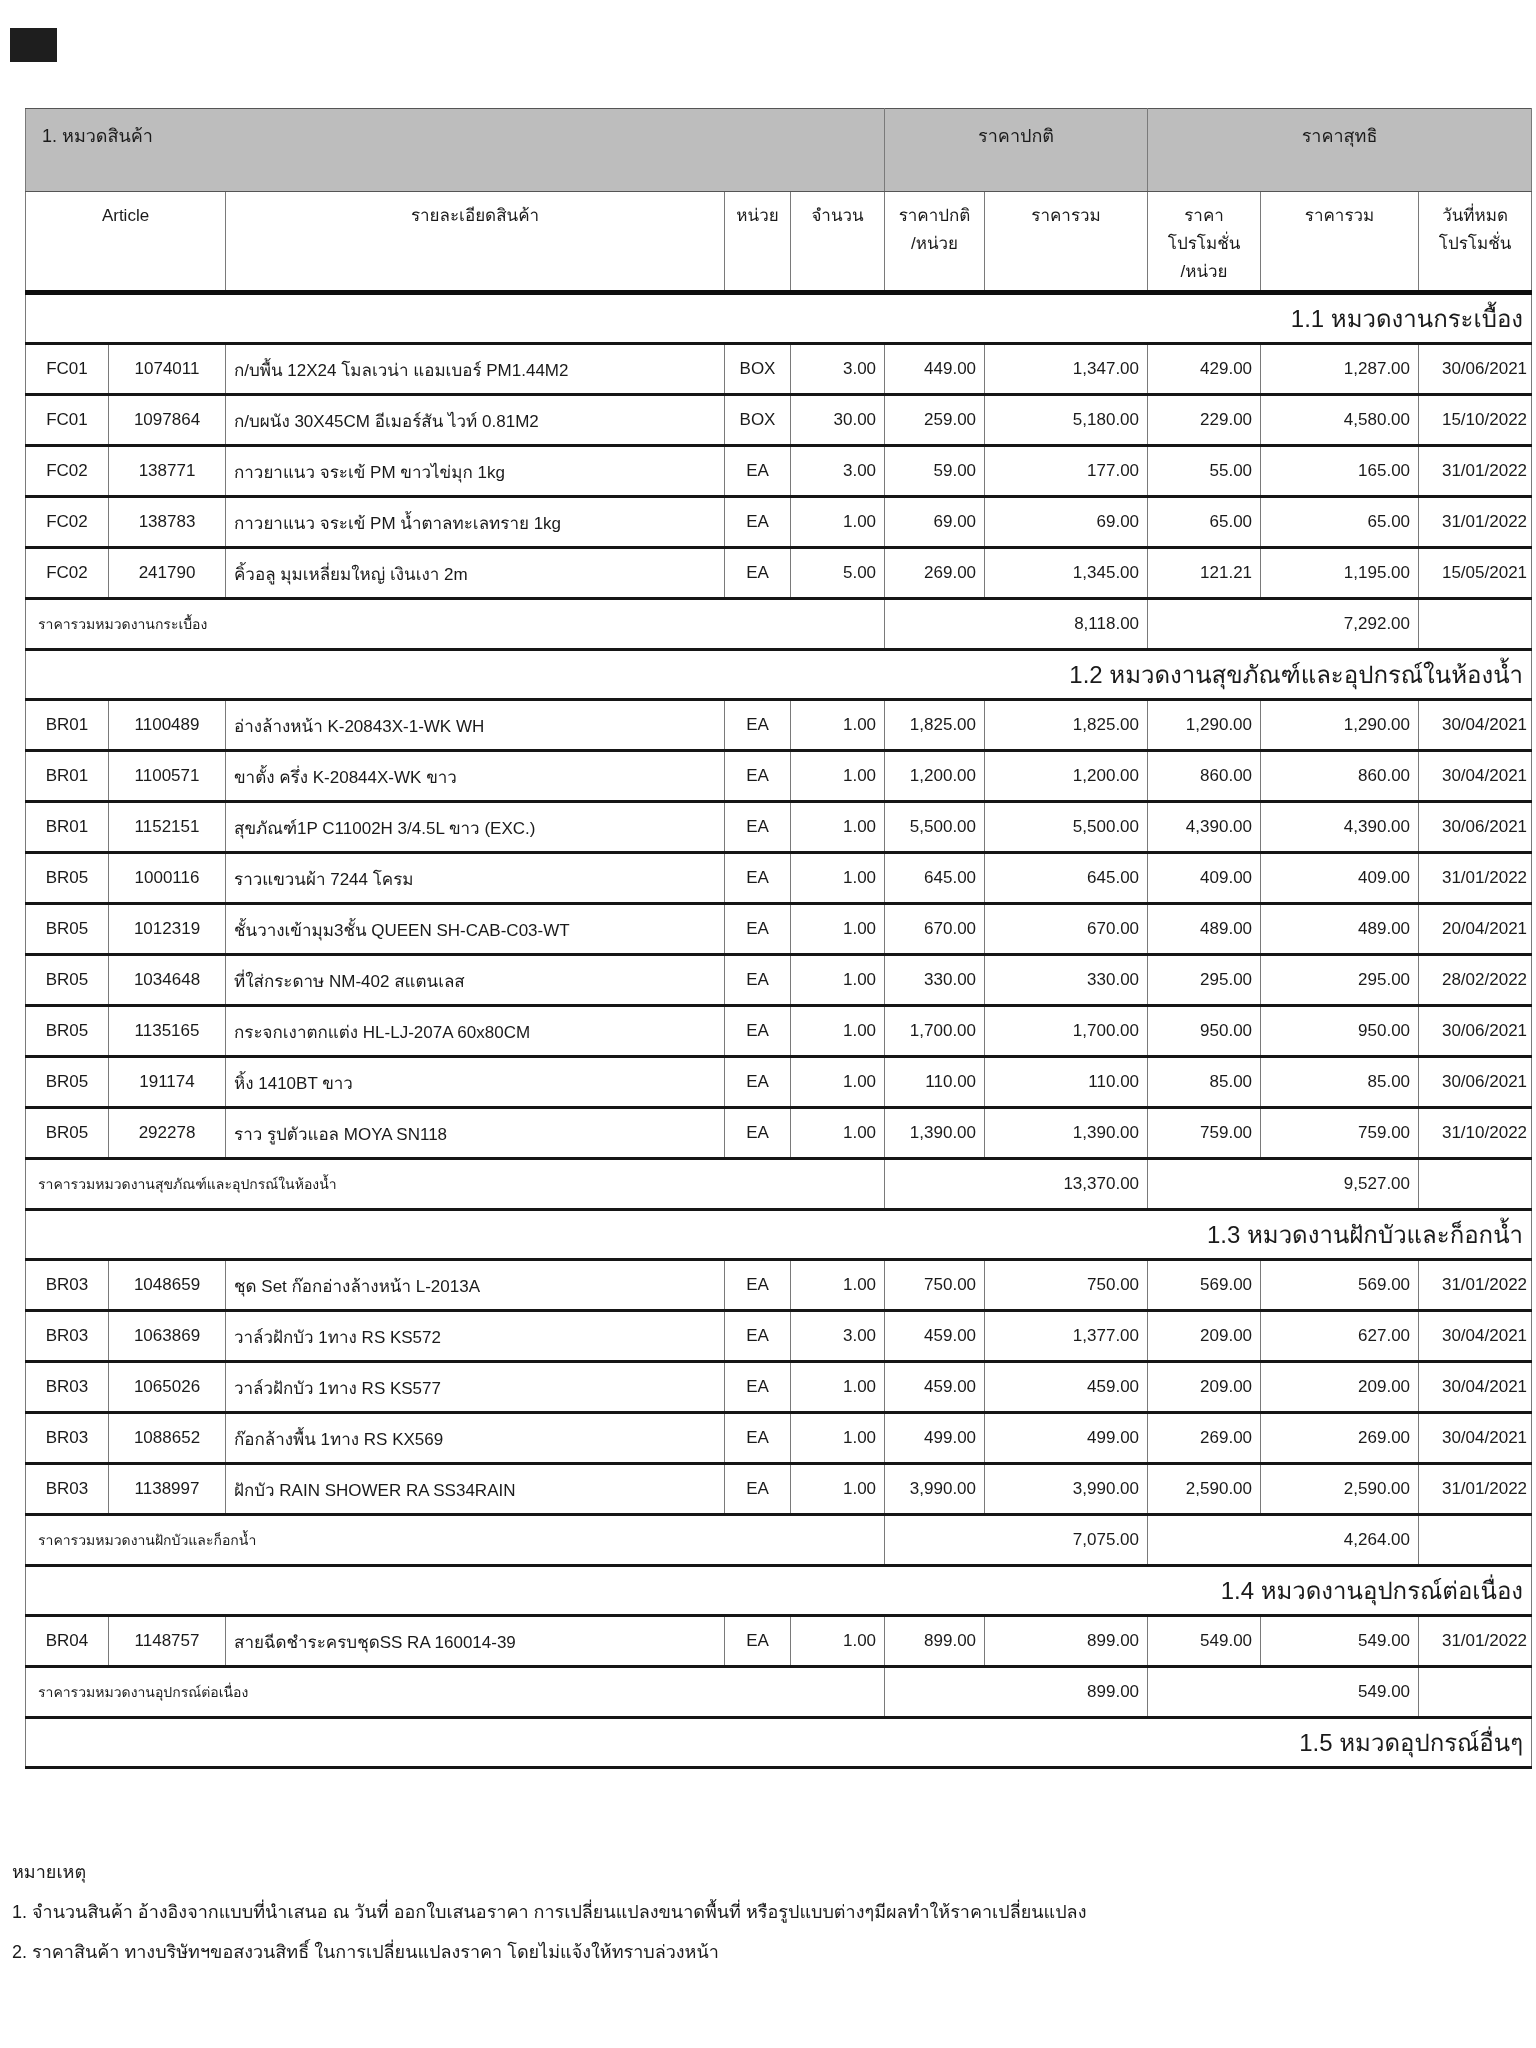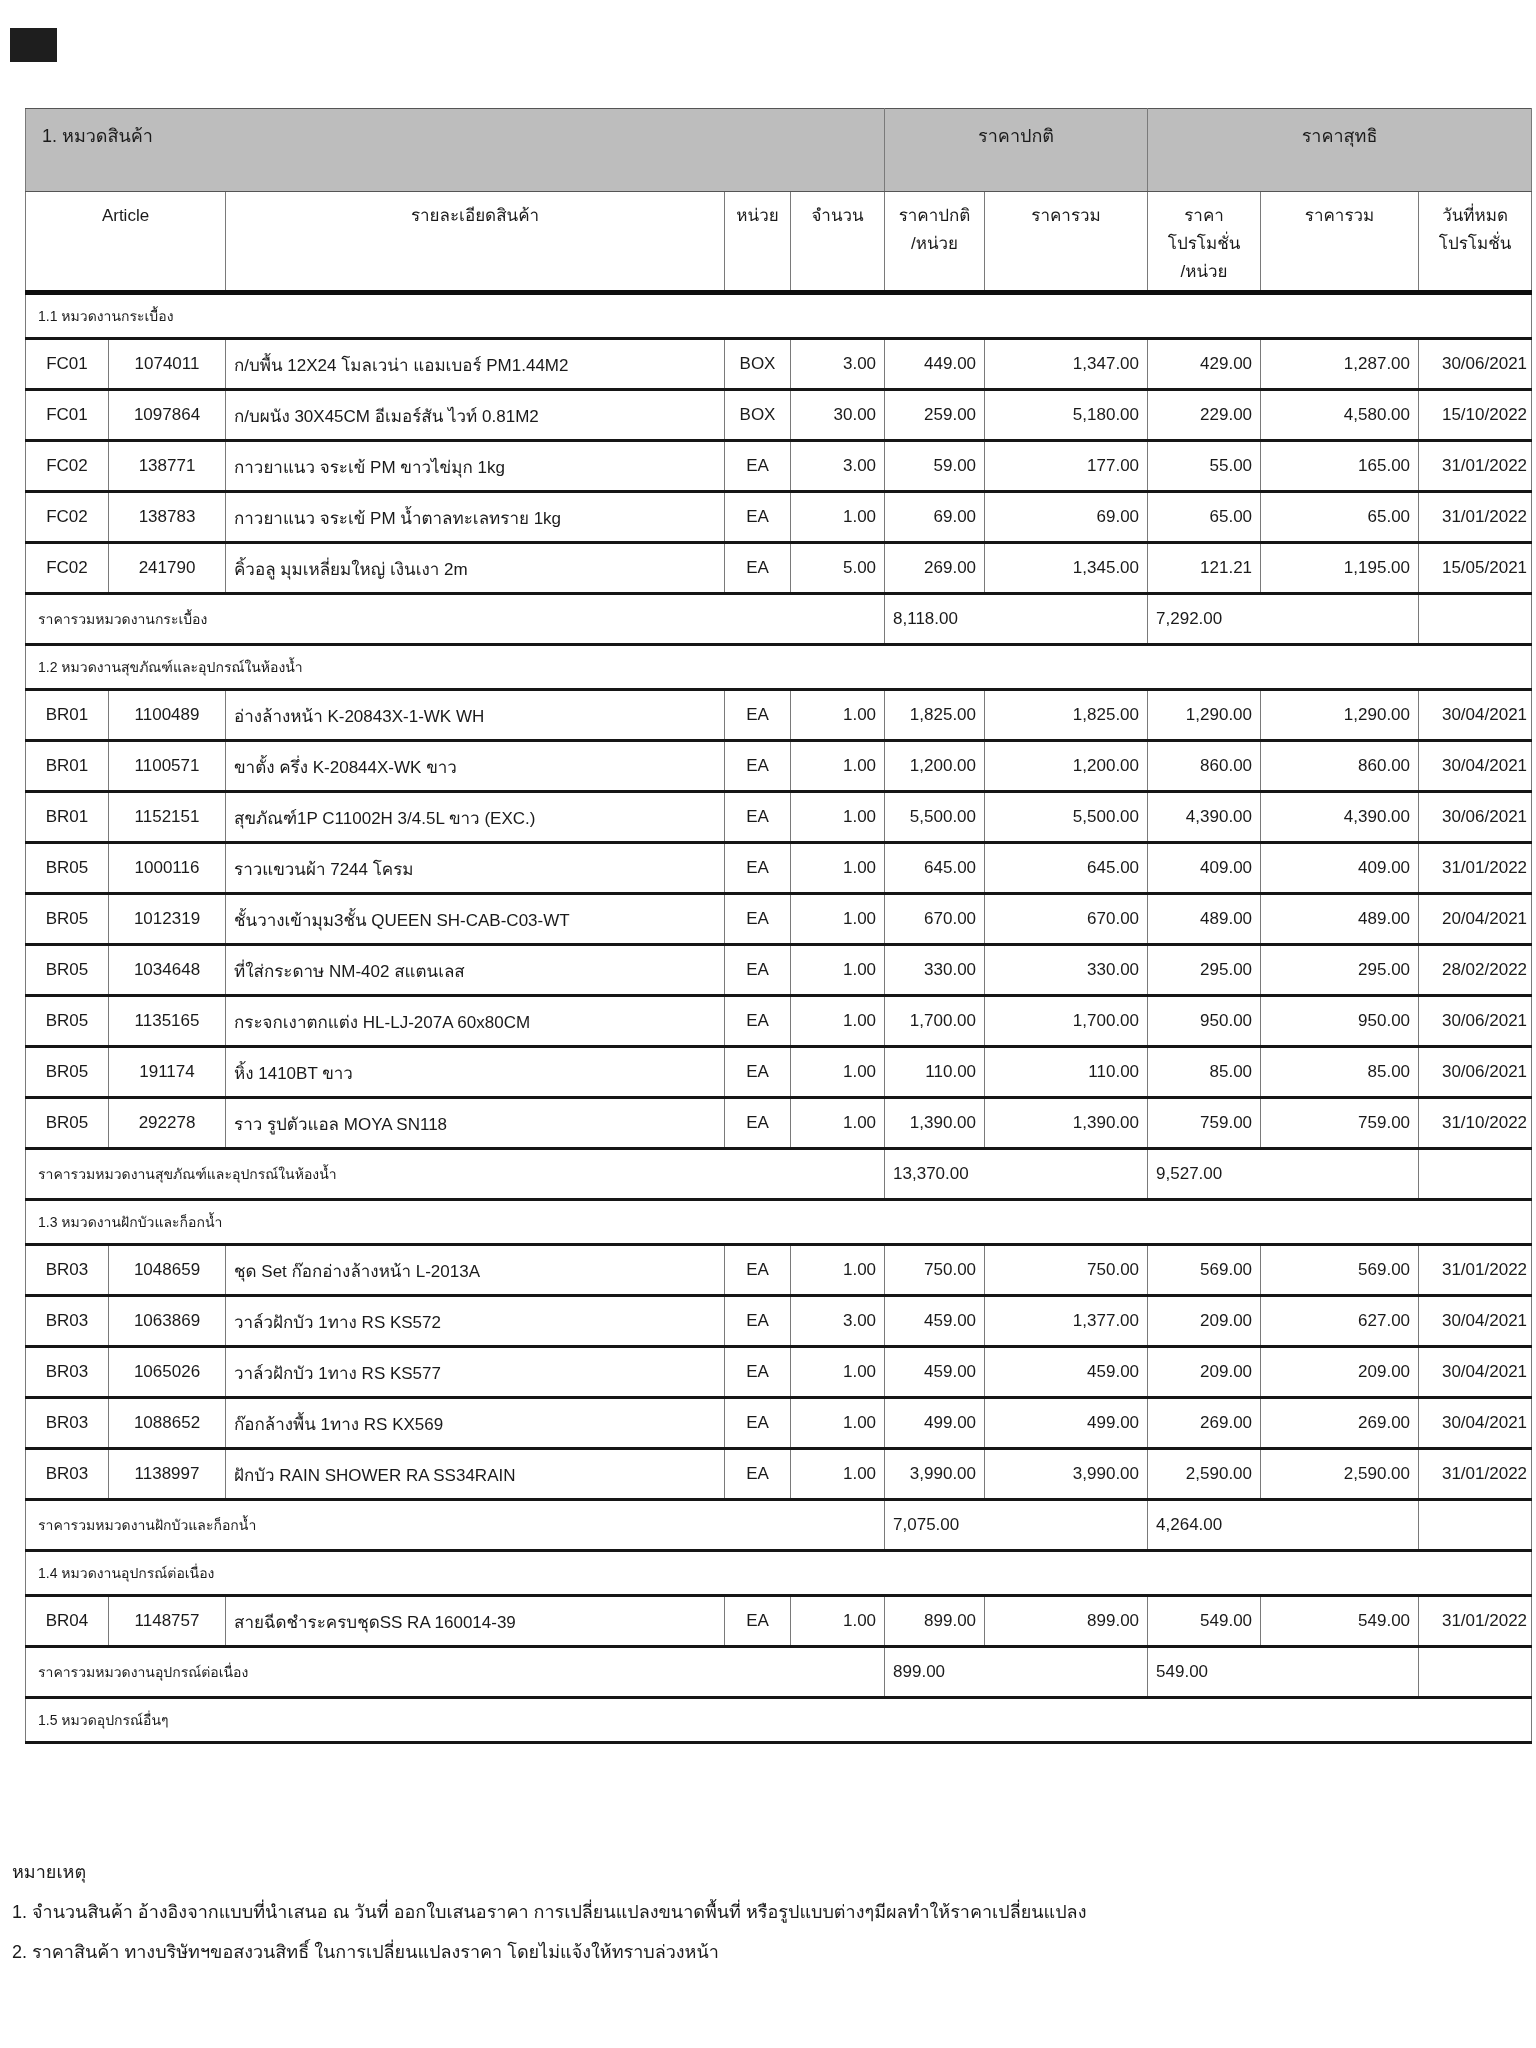--- a/index.html
+++ b/index.html
@@ -46,32 +46,32 @@
     vertical-align:top;
     text-align:center;
     padding-top:10px;
     white-space:pre-line;
     line-height:28px;
     border-top:1px solid #555;
     border-bottom:5px solid #0e0e0e;
   }
   tr.sectionrow td{
     height:34px;
-    text-align:left;
+    text-align:right;
     padding-left:12px;
-    font-size:14px;
+    font-size:24px;
   }
   tr.datarow td{height:40px;}
   tr.totalrow td{height:40px;}
   td.c-code,td.c-num,td.c-unit{text-align:center;}
   td.c-desc{text-align:left;}
   td.c-qty,td.c-price{text-align:right;}
   td.c-date{text-align:right;padding-right:4px;}
   tr.totalrow td.t-label{text-align:left;padding-left:12px;font-size:14px;}
-  tr.totalrow td.t-val{}
+  tr.totalrow td.t-val{text-align:right;}
   .notes{
     position:absolute;left:12px;top:1852px;width:1510px;
     font-size:18px;line-height:40px;
   }
   .notes .note-line{white-space:nowrap;}
 </style>
 </head>
 <body>
 
 <div class="logo-block"></div>

